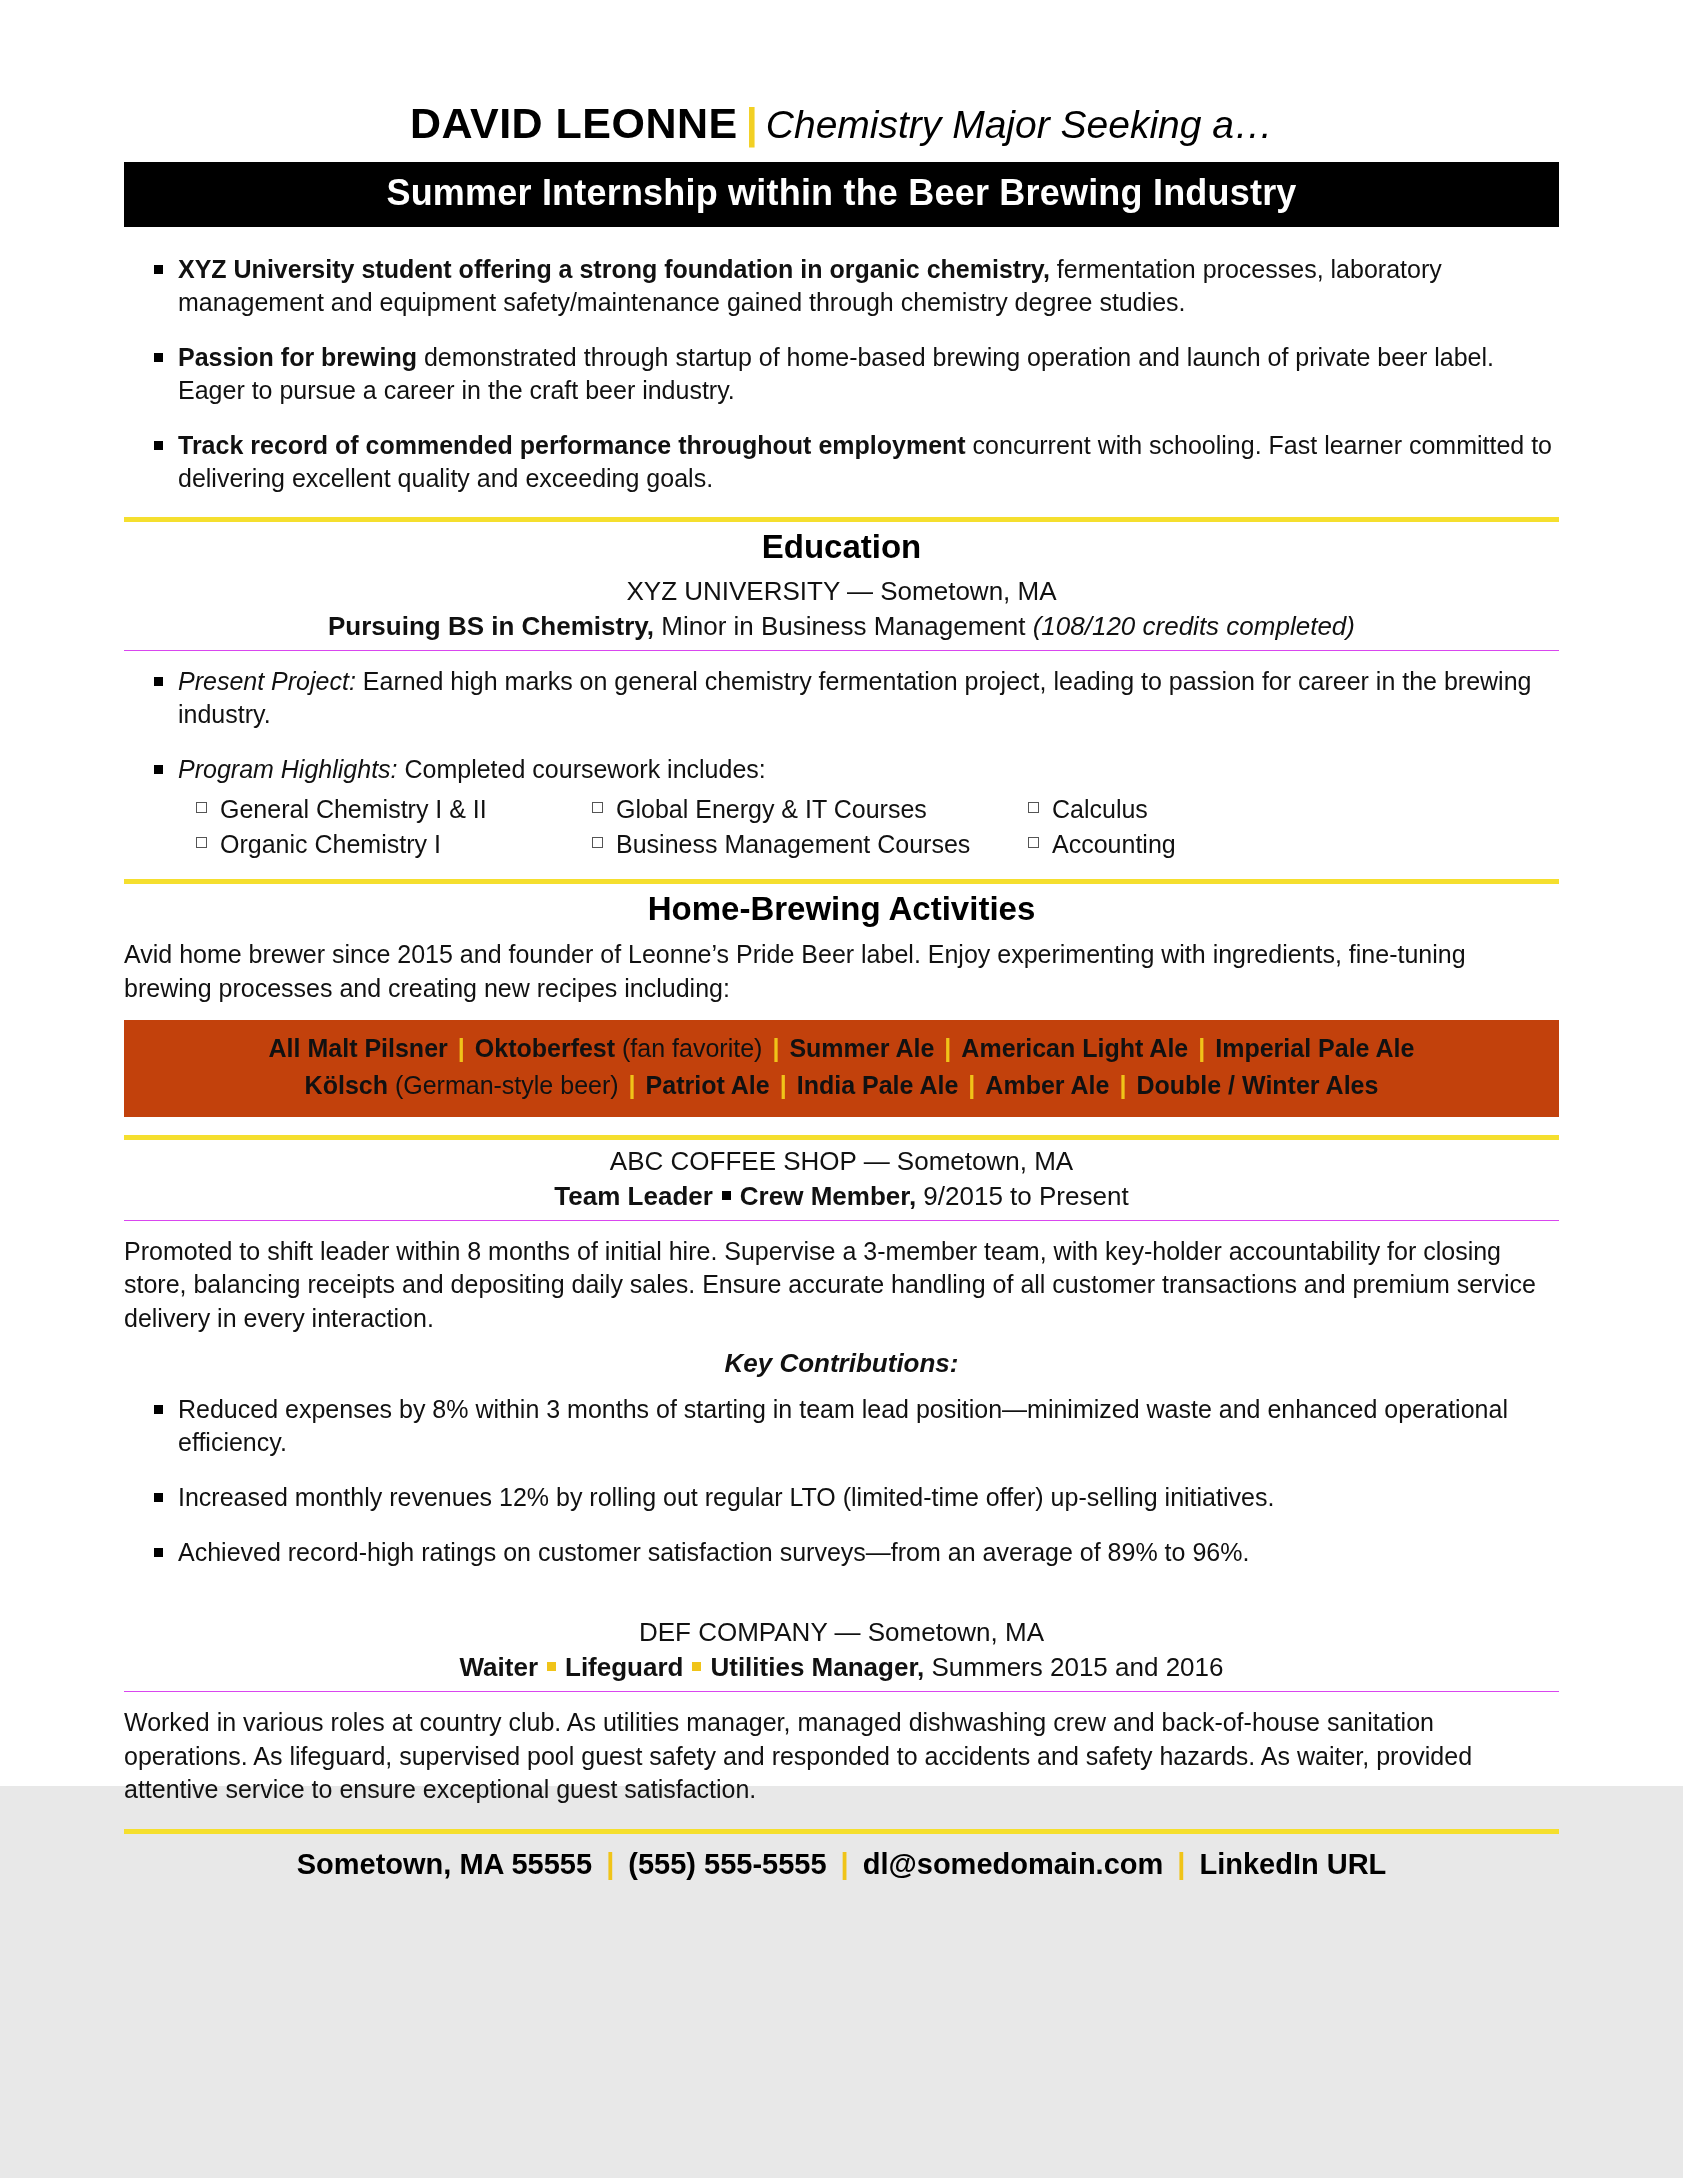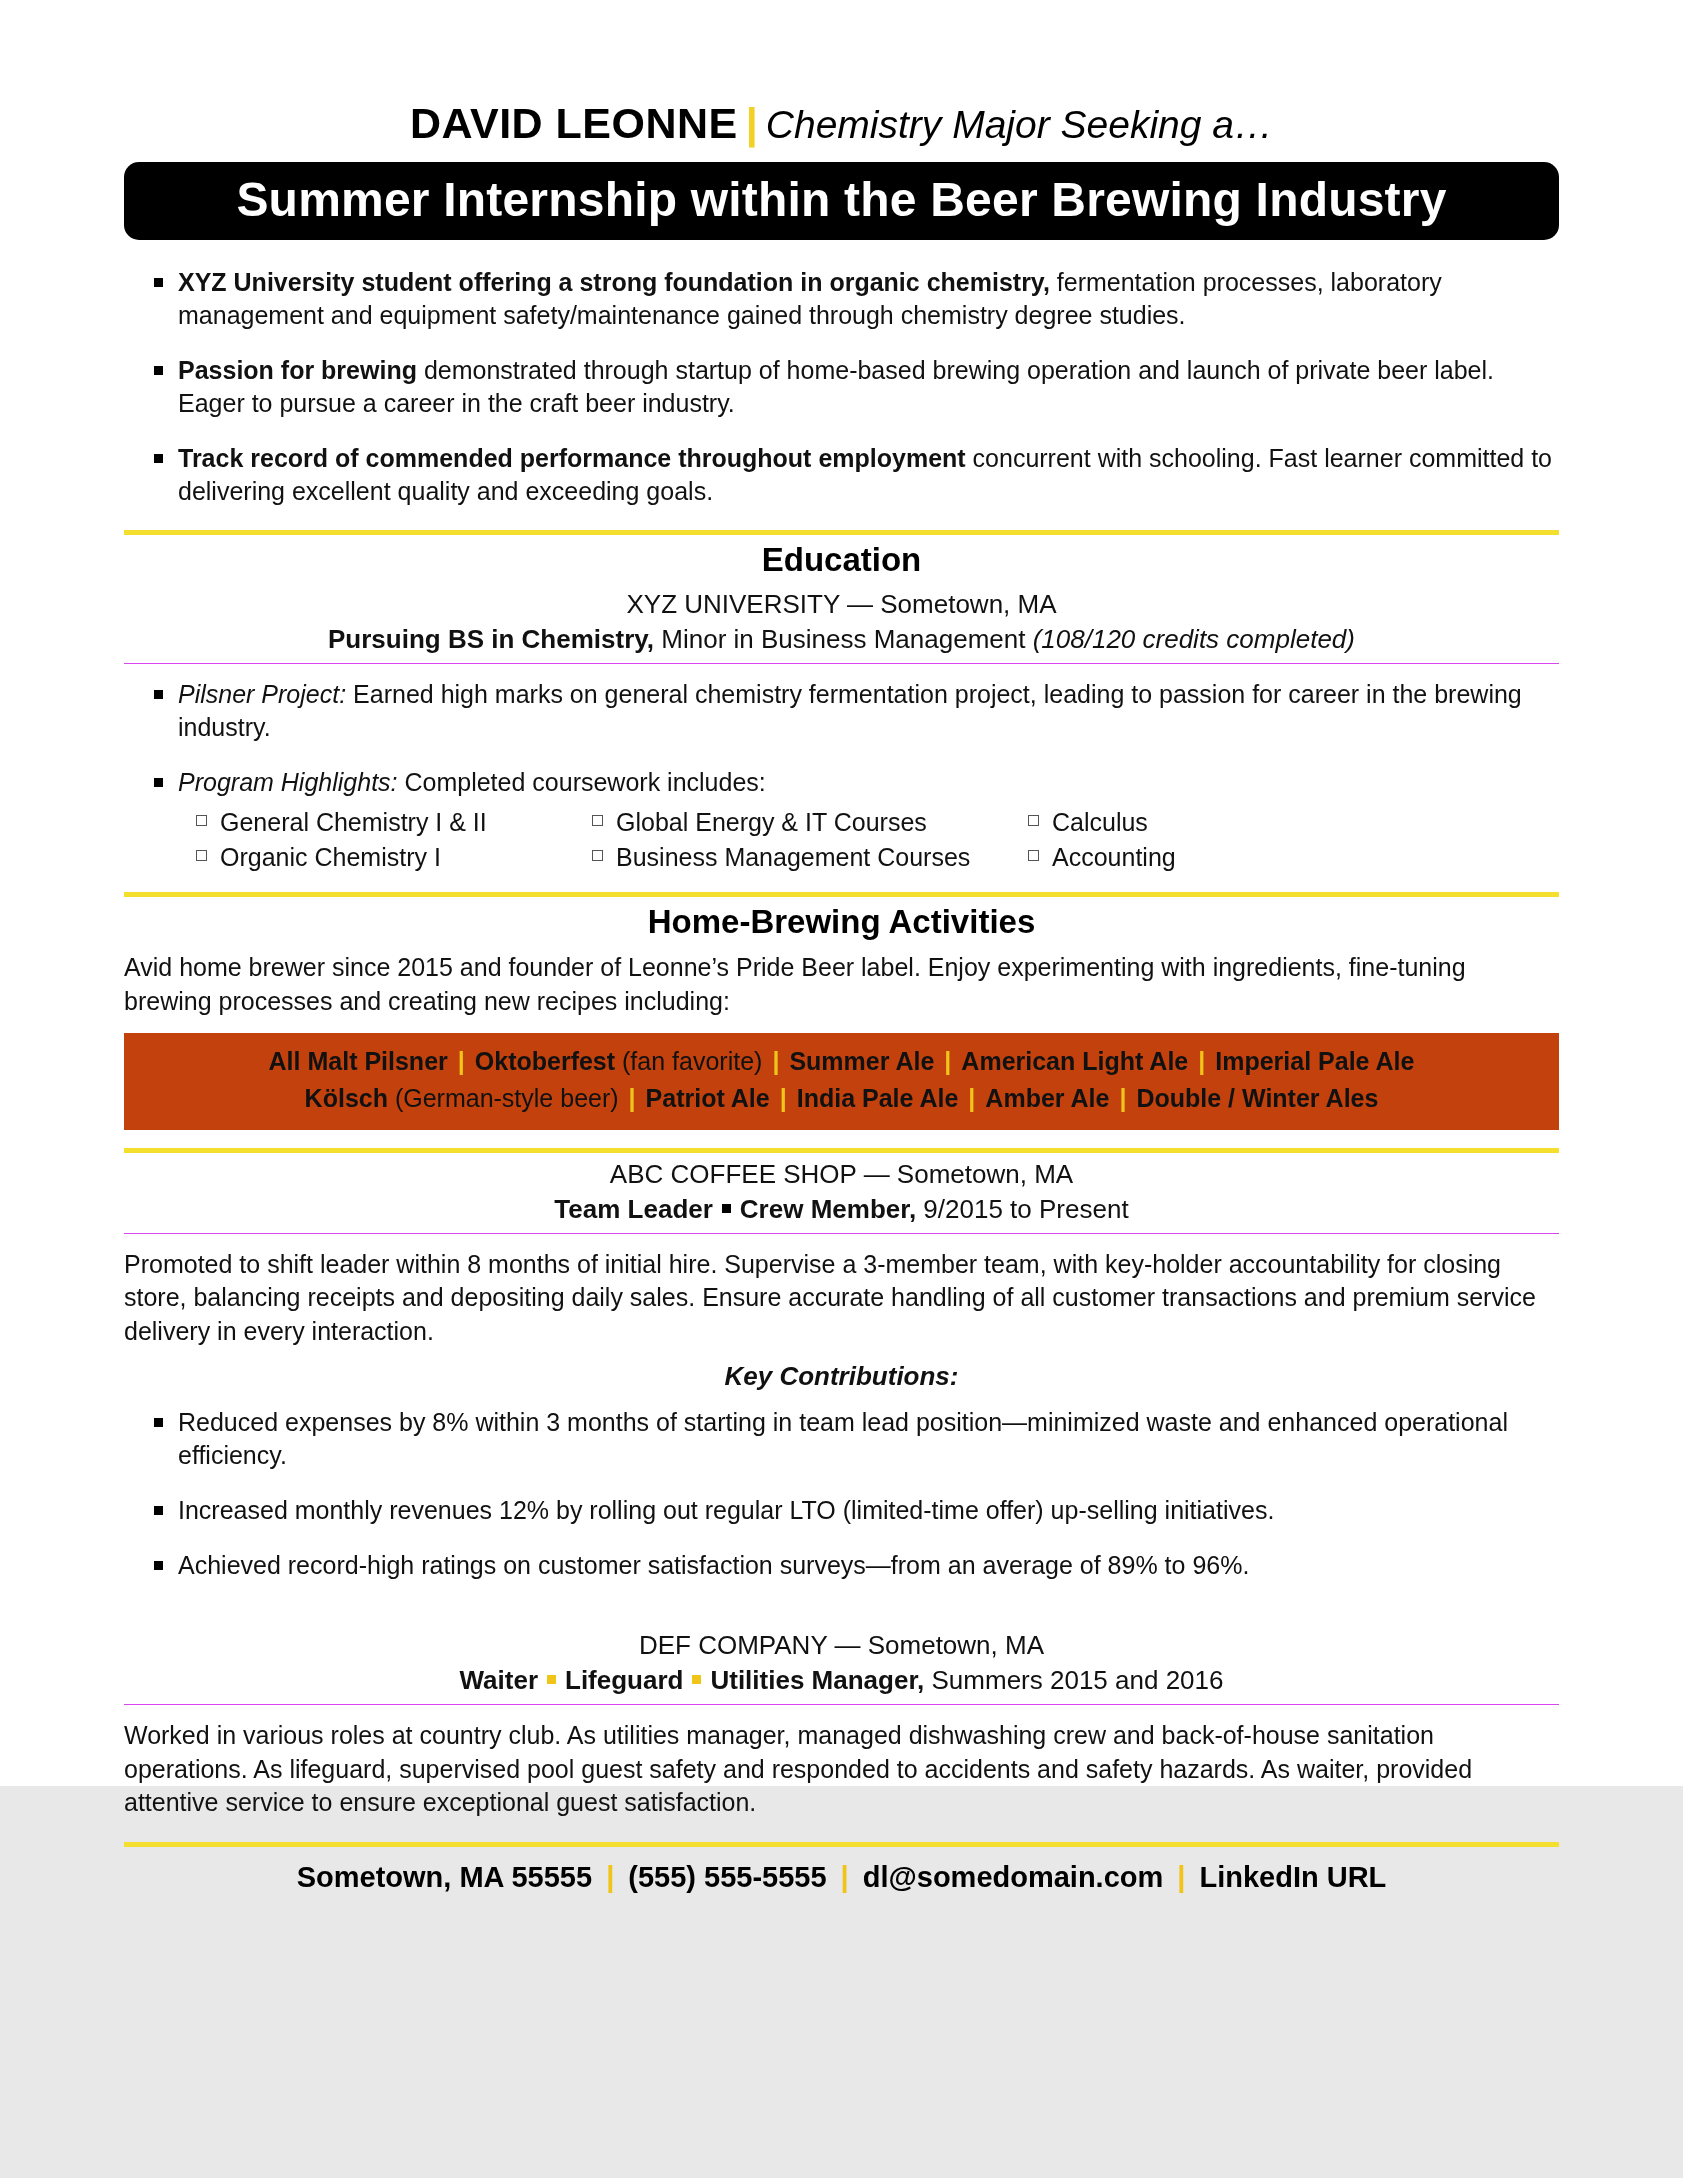--- a/index.html
+++ b/index.html
@@ -44,25 +44,24 @@
   }
   .tagline {
     font-size: 39px;
     font-style: italic;
     color: #000;
   }
   .title-bar {
     background: #000;
     color: #fff;
     text-align: center;
-    font-size: 48px;
+    font-size: 36px;
     font-weight: bold;
     padding: 10px 0 13px 0;
     letter-spacing: 0.2px;
-    border-radius: 15px;
   }
 
   
   .summary {
     margin-top: 26px;
   }
   ul.bul {
     list-style: none;
     margin: 0;
     padding: 0;
@@ -244,21 +243,21 @@
   </div>
 
   <div class="rule"></div>
   <div class="section-head">Education</div>
   <div class="org-line">XYZ UNIVERSITY — Sometown, MA</div>
   <div class="role-line">
     <span class="b">Pursuing BS in Chemistry,</span><span> Minor in Business Management </span><span class="i">(108/120 credits completed)</span>
   </div>
   <ul class="bul">
     <li>
-      <span class="i">Pilsner Project:</span><span> Earned high marks on general chemistry fermentation project, leading to passion for career in the brewing industry.</span>
+      <span class="i">Present Project:</span><span> Earned high marks on general chemistry fermentation project, leading to passion for career in the brewing industry.</span>
     </li>
     <li style="margin-bottom:6px;">
       <span class="i">Program Highlights:</span><span> Completed coursework includes:</span>
     </li>
   </ul>
   <div class="courses">
     <div class="col c1">
       <div class="course">General Chemistry I &amp; II</div>
       <div class="course">Organic Chemistry I</div>
     </div>

